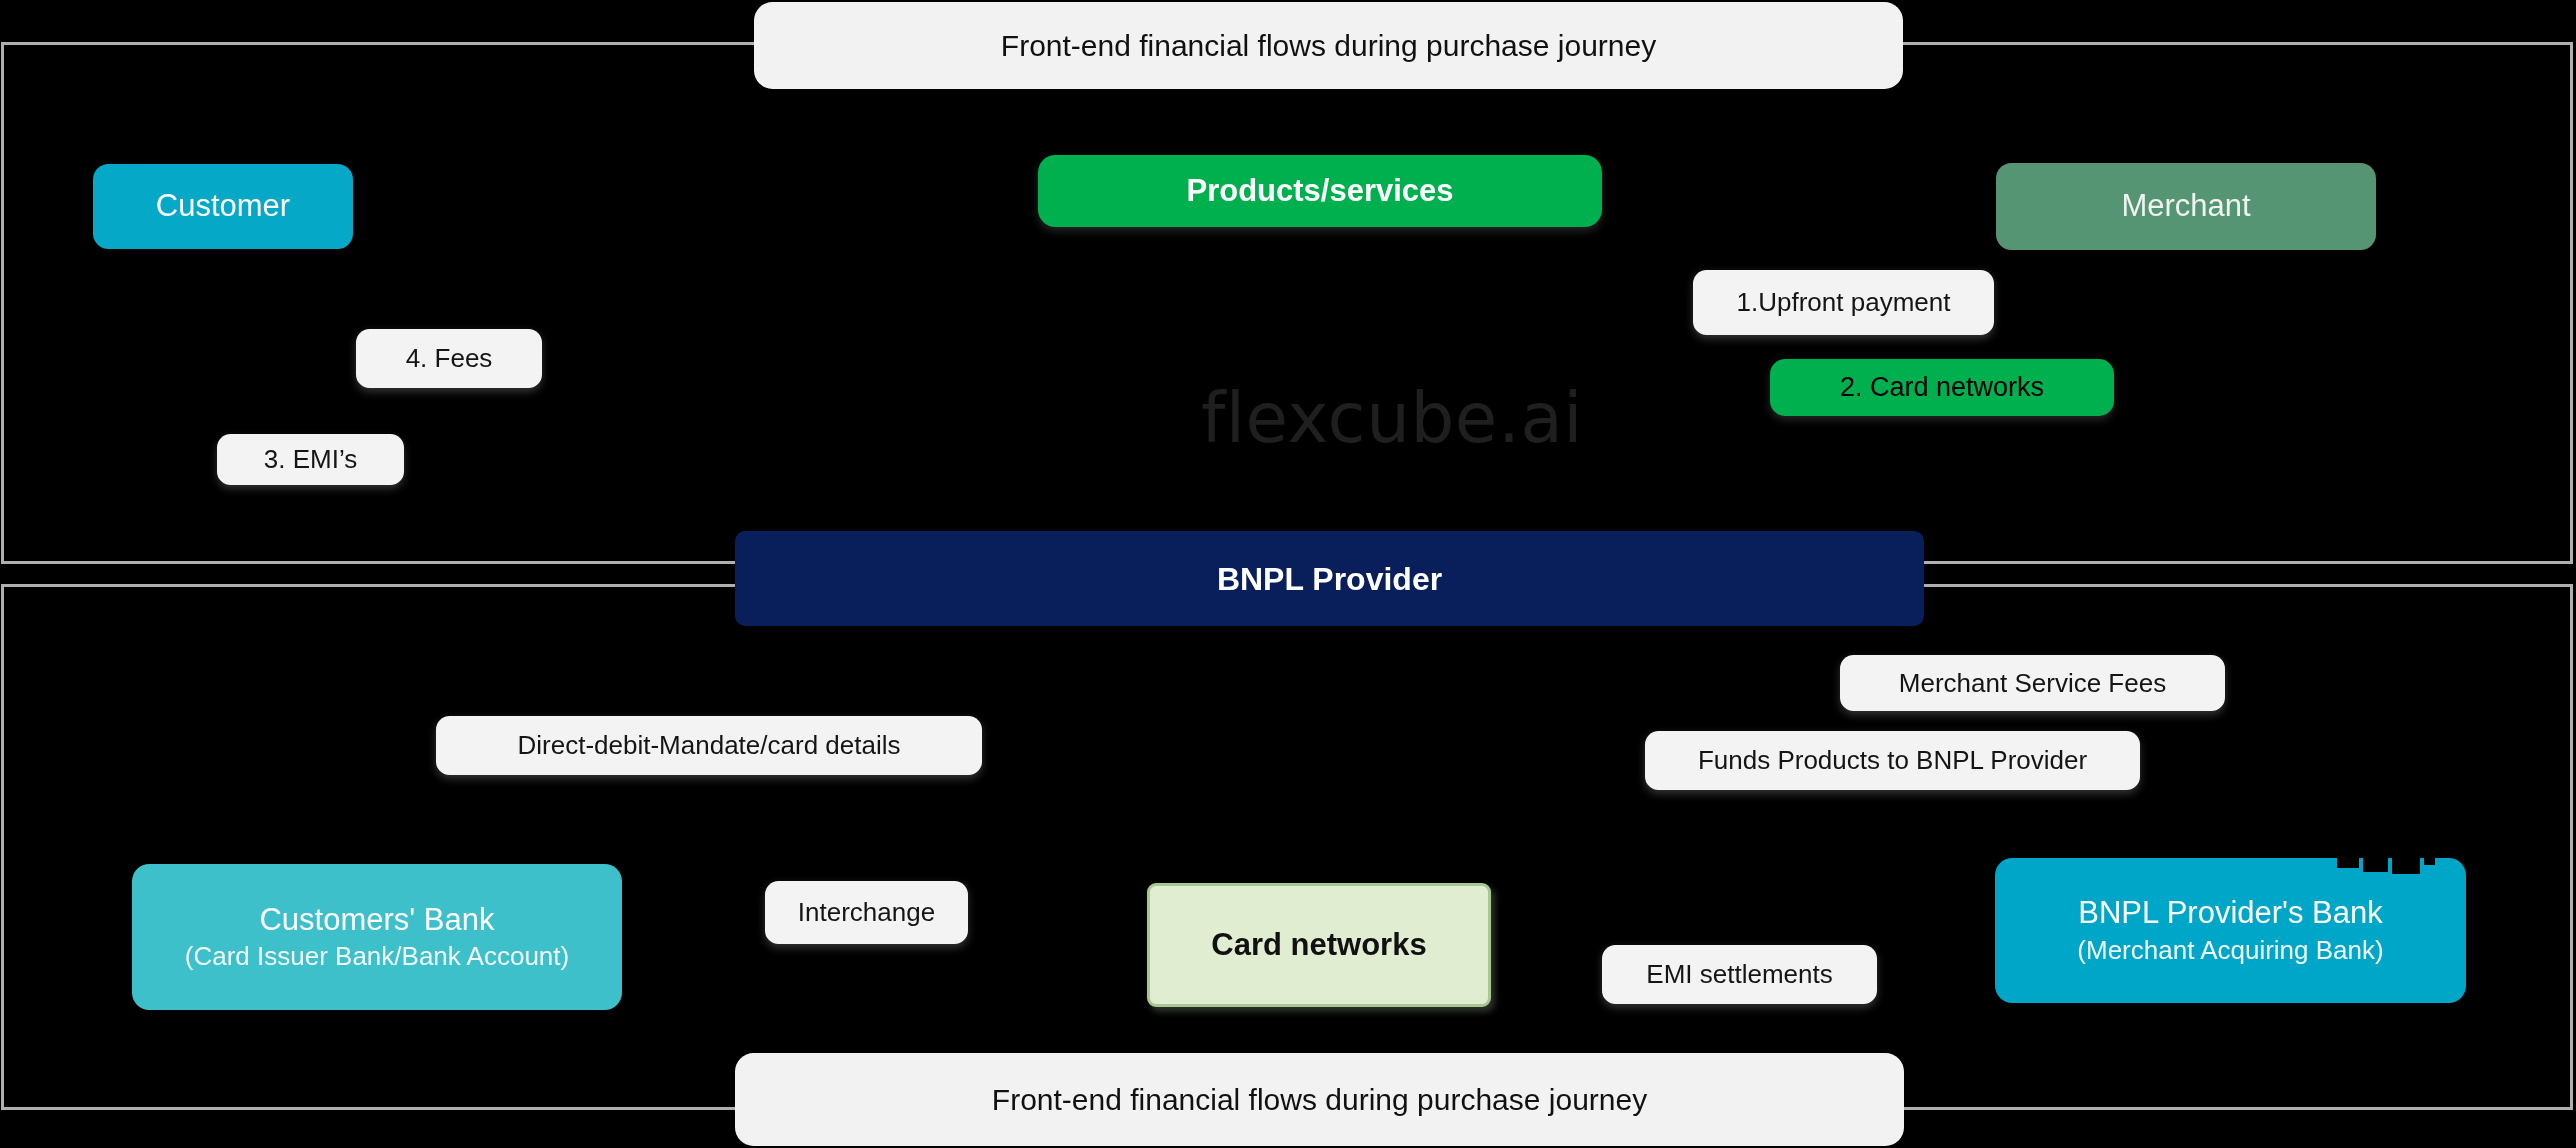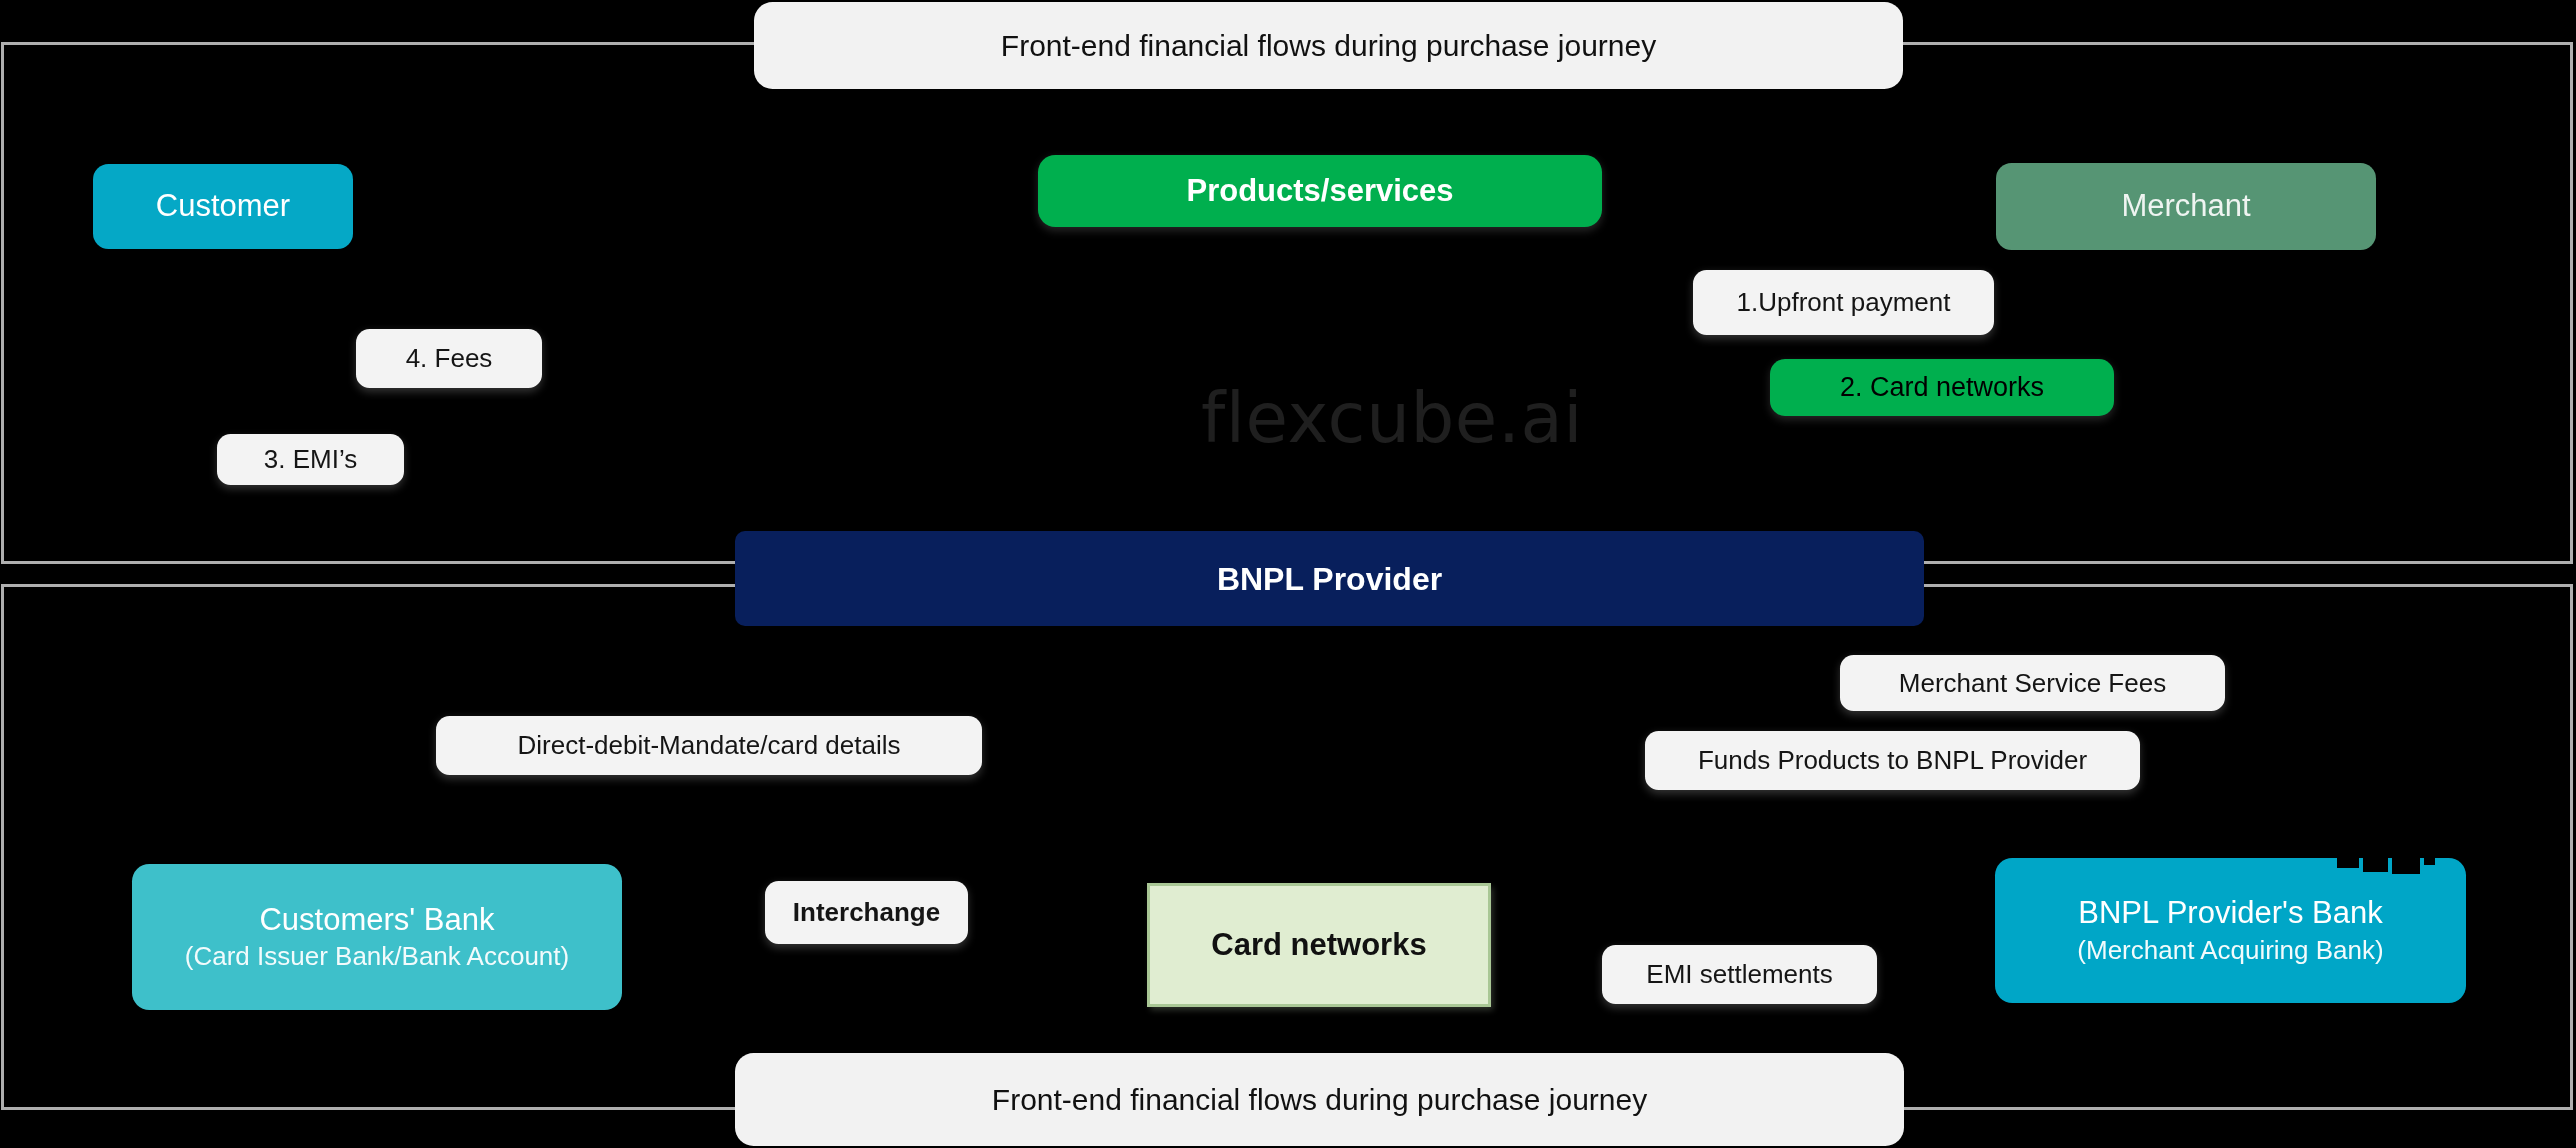--- a/index.html
+++ b/index.html
@@ -51,22 +51,22 @@
     position:absolute;left:1151px;top:373px;width:482px;height:90px;
     display:flex;align-items:center;justify-content:center;
     font-family:"DejaVu Sans",sans-serif;
     font-size:69px;color:#1F1F1F;letter-spacing:0.6px;z-index:1;
   }
   .bnpl-box{left:735px;top:531px;width:1189px;height:95px;background:#081F5C;border-radius:10px;color:#fff;font-size:32px;font-weight:bold;z-index:4;}
   .msf-label{left:1840px;top:655px;width:385px;height:56px;}
   .funds-label{left:1645px;top:731px;width:495px;height:59px;}
   .ddm-label{left:436px;top:716px;width:546px;height:59px;}
   .cust-bank{left:132px;top:864px;width:490px;height:146px;background:#3EC0CA;border-radius:17.3px;color:#fff;}
-  .interchange-label{left:765px;top:881px;width:203px;height:63px;font-weight:bold;}
-  .cardnet-box{left:1147px;top:883px;width:344px;height:124px;background:#E0EDD1;border:3.1px solid #A9C795;border-radius:0;color:#111;font-size:31px;font-weight:bold;box-shadow:3.1px 4.3px 6.2px rgba(130,140,120,.35);}
+  .interchange-label{left:765px;top:881px;width:203px;height:63px;}
+  .cardnet-box{left:1147px;top:883px;width:344px;height:124px;background:#E0EDD1;border:3.1px solid #A9C795;border-radius:9px;color:#111;font-size:31px;font-weight:bold;box-shadow:3.1px 4.3px 6.2px rgba(130,140,120,.35);}
   .emiset-label{left:1602px;top:945px;width:275px;height:59px;}
   .bnpl-bank{left:1995px;top:858px;width:471px;height:145px;background:#00A6C7;border-radius:17.3px;color:#fff;}
   .bank-title{font-size:31px;font-weight:normal;line-height:1.3;}
   .bank-sub{font-size:26px;font-weight:normal;line-height:1.3;color:#F2FBFC;}
   .notch{position:absolute;background:#000;z-index:5;}
   .notch1{left:2337px;top:858px;width:22px;height:10px;}
   .notch2{left:2363px;top:858px;width:25px;height:13.6px;}
   .notch3{left:2392px;top:858px;width:28.4px;height:16px;}
   .notch4{left:2424px;top:858px;width:11px;height:7.4px;}
 </style>

